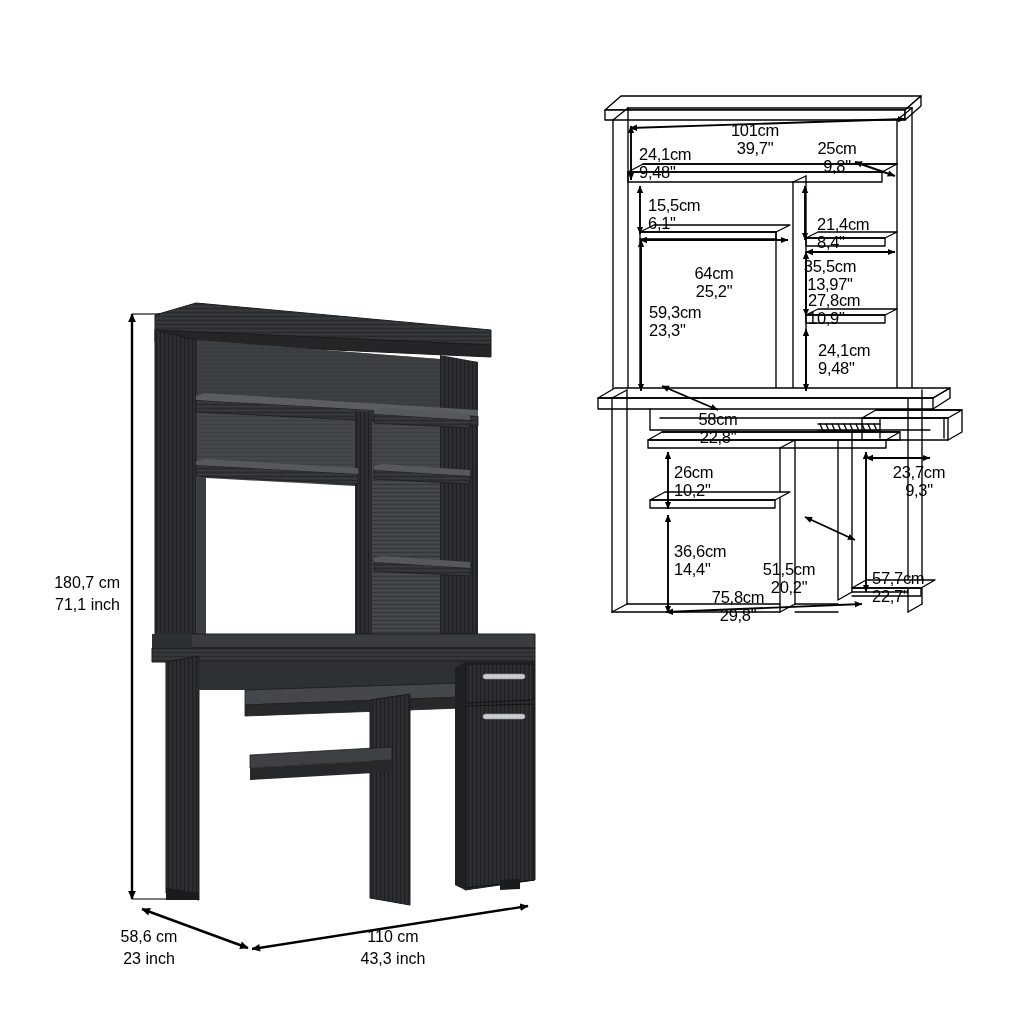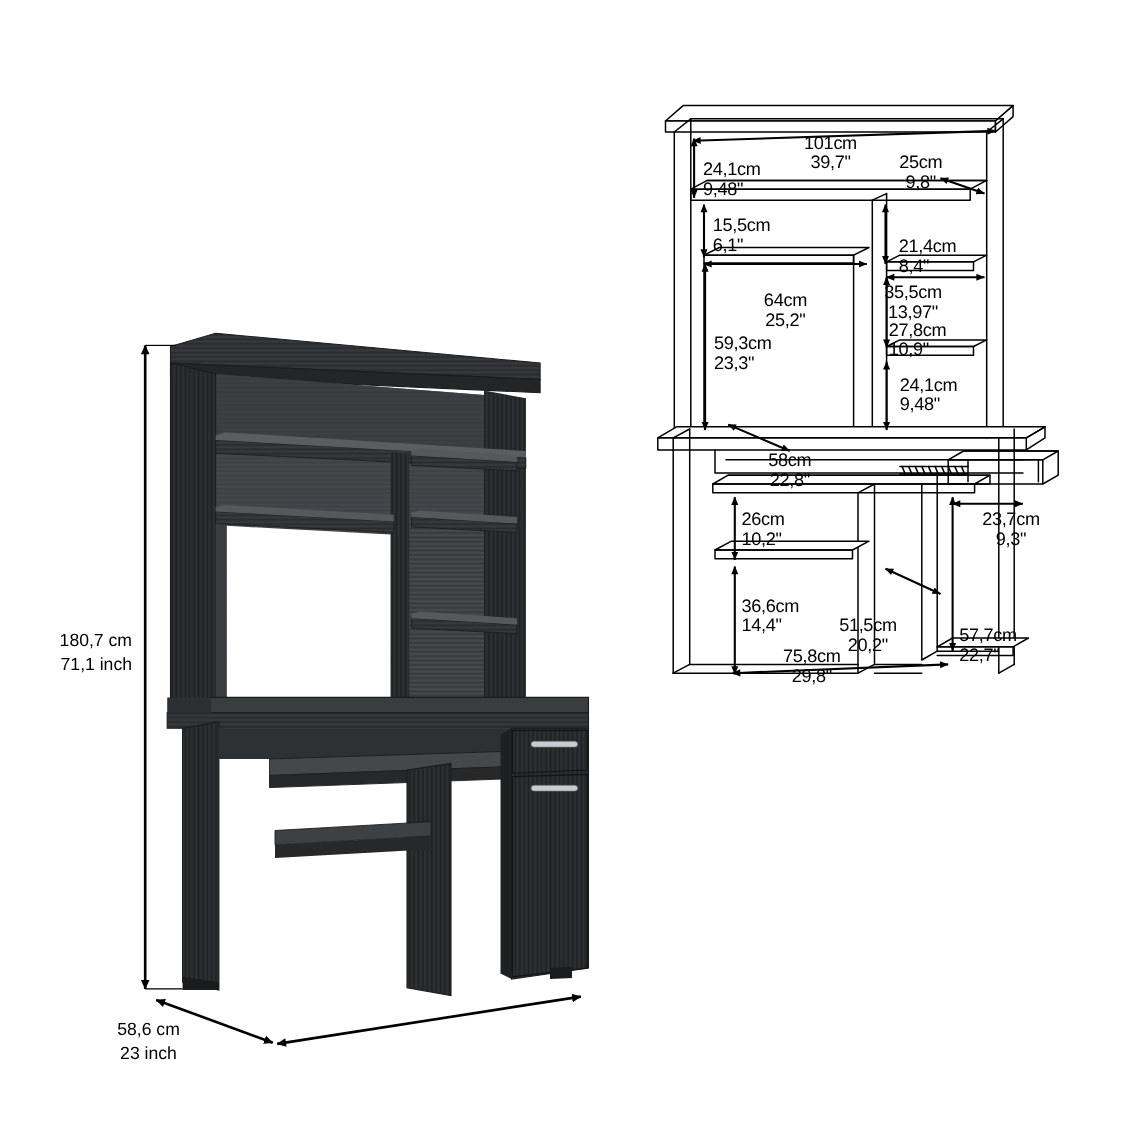--- a/index.html
+++ b/index.html
@@ -163,25 +163,29 @@
 
       <line x1="252" y1="949" x2="528" y2="906" marker-start="url(#arrTail)" marker-end="url(#arrHead)"></line>
     </g>
   </svg>
 
   <div class="dimtext bigdim right" style="left:10px;top:572px;width:110px;">
     <div>180,7 cm</div>
     <div>71,1 inch</div>
   </div>
 
-  <div class="dimtext bigdim center" style="left:65px;top:926px;width:140px;text-align:center;">
+  <div class="dimtext bigdim center" style="left:79px;top:926px;width:140px;text-align:center;">
     <div>58,6 cm</div>
     <div>23 inch</div>
   </div>
 
+  <div class="dimtext bigdim center" style="left:318px;top:926px;width:150px;">
+    <div>110 cm</div>
+    <div>43,3 inch</div>
+  </div>
 
   <svg class="abs" style="left:0px;top:0px;" width="1024" height="1024" viewBox="0 0 1024 1024">
 
     <g fill="none" stroke="#000" stroke-width="1.35" stroke-linejoin="round" stroke-linecap="round">
 
       <polygon points="605,110 621,96 921,96 905,110" fill="#fff"></polygon>
       <polygon points="605,110 905,110 905,120 605,120" fill="#fff"></polygon>
       <polygon points="905,110 921,96 921,106 905,120" fill="#fff"></polygon>
 
       <path d="M613,120 L613,398 M628,108 L628,392"></path>

